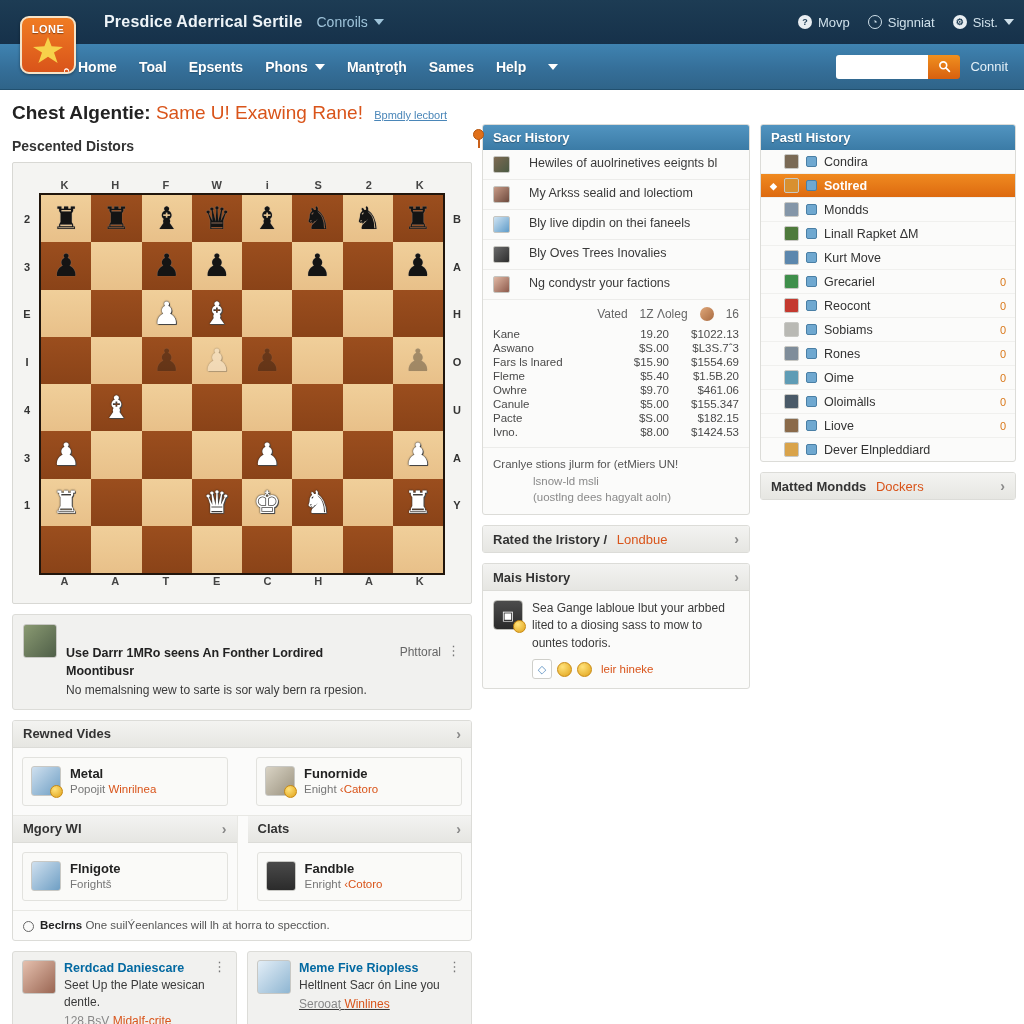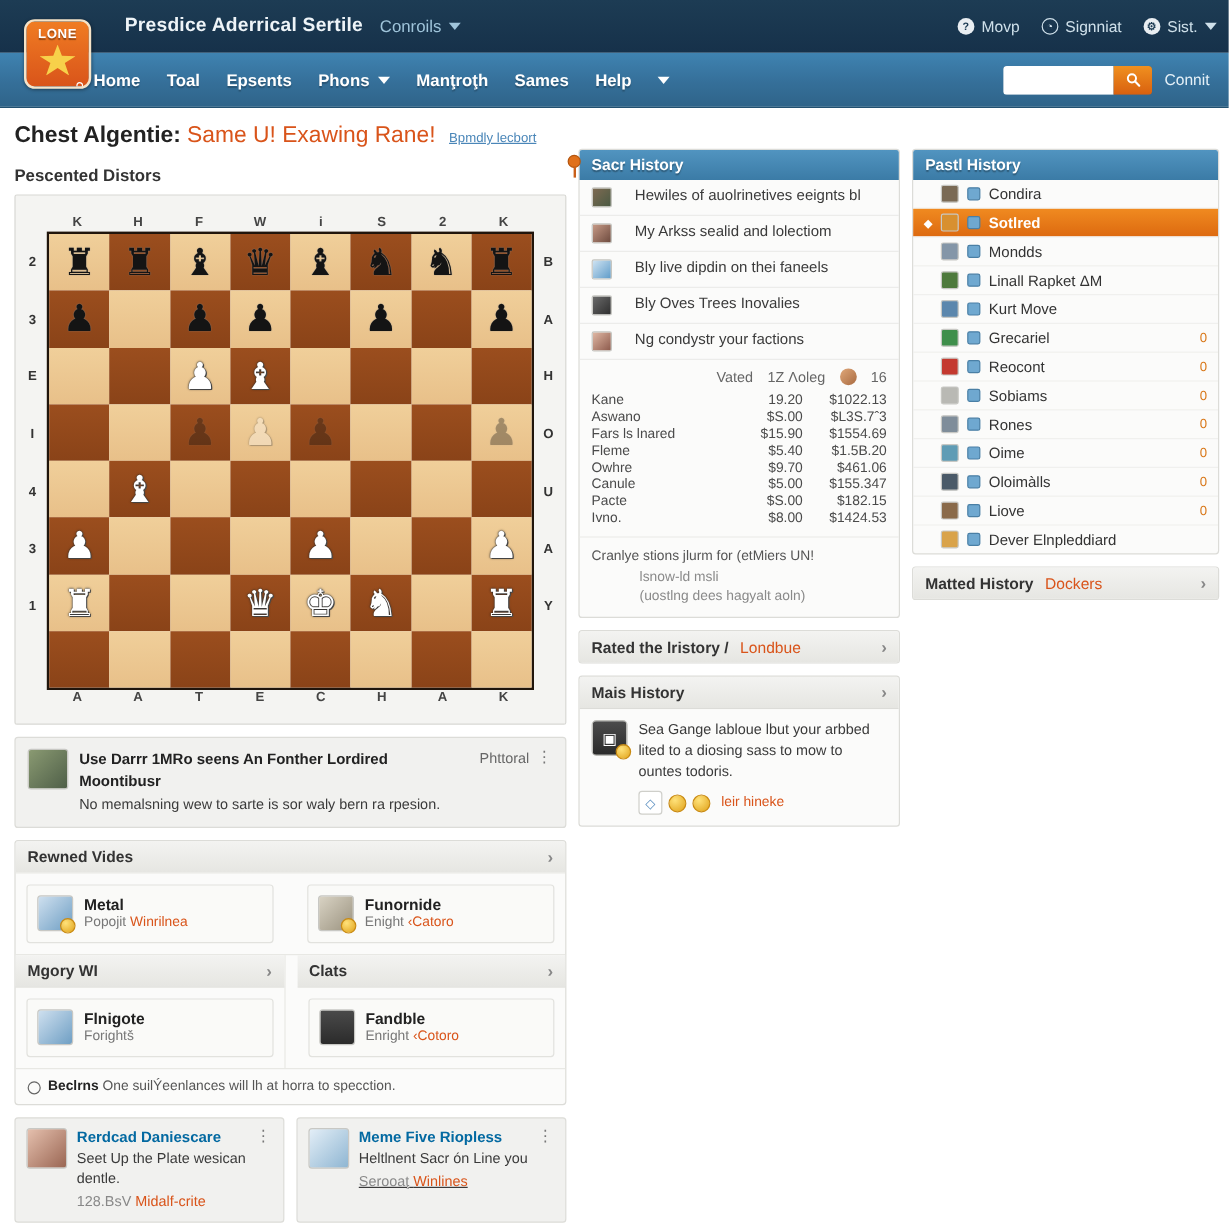--- a/index.html
+++ b/index.html
@@ -184,21 +184,21 @@
   .side-row .count { margin-left:auto; color:#d9781a; font-size:11px; }
 
   
   .comment-card {
     background:#f1f1ef; border:1px solid #dcdcd8; border-radius:3px;
     padding:9px 10px; display:flex; gap:9px; margin-bottom:10px;
   }
   .avatar { width:34px;height:34px;border-radius:3px; flex:0 0 auto;
     background:linear-gradient(135deg,#8a9a72,#4f5f48); border:1px solid #c8c8c4; }
   .avatar.a2 { background:linear-gradient(135deg,#e5c0ae,#9a6653); }
-  .comment-body { flex:1 1 auto; font-size:12px; color:#3a3a3a; line-height:1.45;}
+  .comment-body { flex:1 1 auto; font-size:12px; color:#3a3a3a; line-height:1.45;margin-top:20px;}
   .comment-title { font-weight:bold; color:#222; font-size:12.5px; }
   .comment-meta { color:#666; font-size:12px; white-space:nowrap; margin-left:8px;}
   .kebab { color:#777; font-size:13px; letter-spacing:1px; line-height:1; cursor:pointer; margin-left:6px;}
 
   .tile-grid { display:flex; gap:10px; }
   .tile-col { flex:1 1 0; }
   .tile {
     background:#fafaf8; border:1px solid #e2e2de; border-radius:3px;
     margin:9px; padding:7px 8px; display:flex; gap:9px; align-items:center;
   }
@@ -840,21 +840,21 @@
               <span class="dot-left"></span>
               <span class="ico-sq" style="background: rgb(217, 163, 74);"></span>
               <span class="ico-mini"></span>
               <span>Dever Elnpleddiard</span>
             </div>
           </div>
       </div>
       <div class="panel">
         <div class="panel-head grey" style="border-bottom:none;">
           <span>
-            <span>Matted History</span>
+            <span>Matted Mondds</span>
             <span class="accent">Dockers</span>
           </span>
           <span class="chev">›</span>
         </div>
       </div>
     </div>
 
   </div>
 </div>
 

